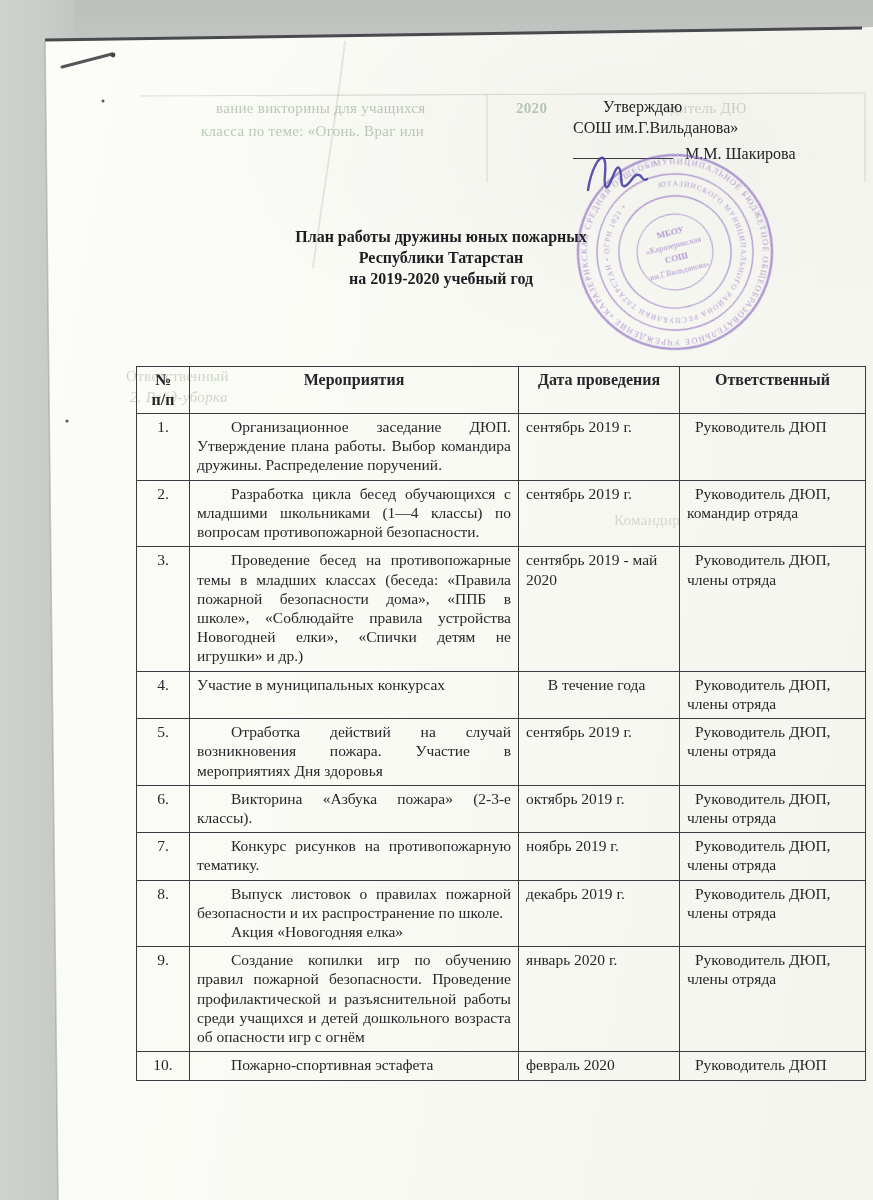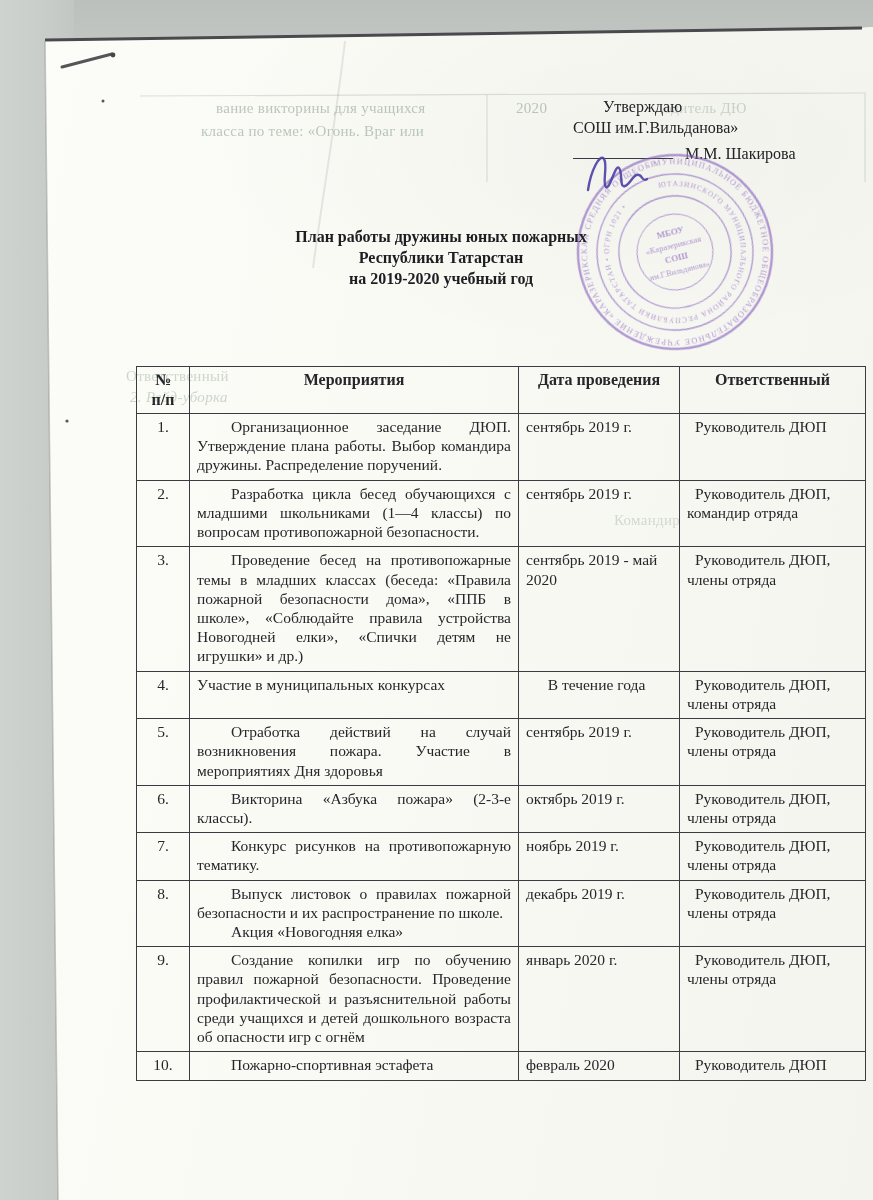--- a/index.html
+++ b/index.html
@@ -21,21 +21,21 @@
     background-color:#fbfbf6;
   }
   .marks{position:absolute;left:0;top:0;pointer-events:none;}
   .content{position:absolute;left:16px;top:0;width:873px;height:1200px;}
 
   
   .ghost{position:absolute;font-size:15px;letter-spacing:.3px;
     color:rgba(96,128,102,0.42);filter:blur(.4px);white-space:nowrap;}
   .g1{left:200px;top:100px;}
   .g2{left:185px;top:123px;}
-  .g3{left:500px;top:100px;}
+  .g3{left:500px;top:100px;font-weight:bold;}
   .g4{left:648px;top:100px;color:rgba(96,128,102,0.30);}
   .g5{left:110px;top:368px;color:rgba(96,128,102,0.30);}
   .g6{left:114px;top:389px;color:rgba(96,128,102,0.30);font-style:italic;}
   .g7{left:598px;top:512px;color:rgba(96,128,102,0.25);}
 
   
   .approval{position:absolute;left:557px;top:96px;font-size:16px;line-height:1.32;color:#222227;}
   .approval .l1{margin-left:30px;}
   .sig-row{margin-top:5px;white-space:nowrap;}
   .sig-line{display:inline-block;width:100px;border-bottom:1.6px solid #3a3a40;height:14px;}

